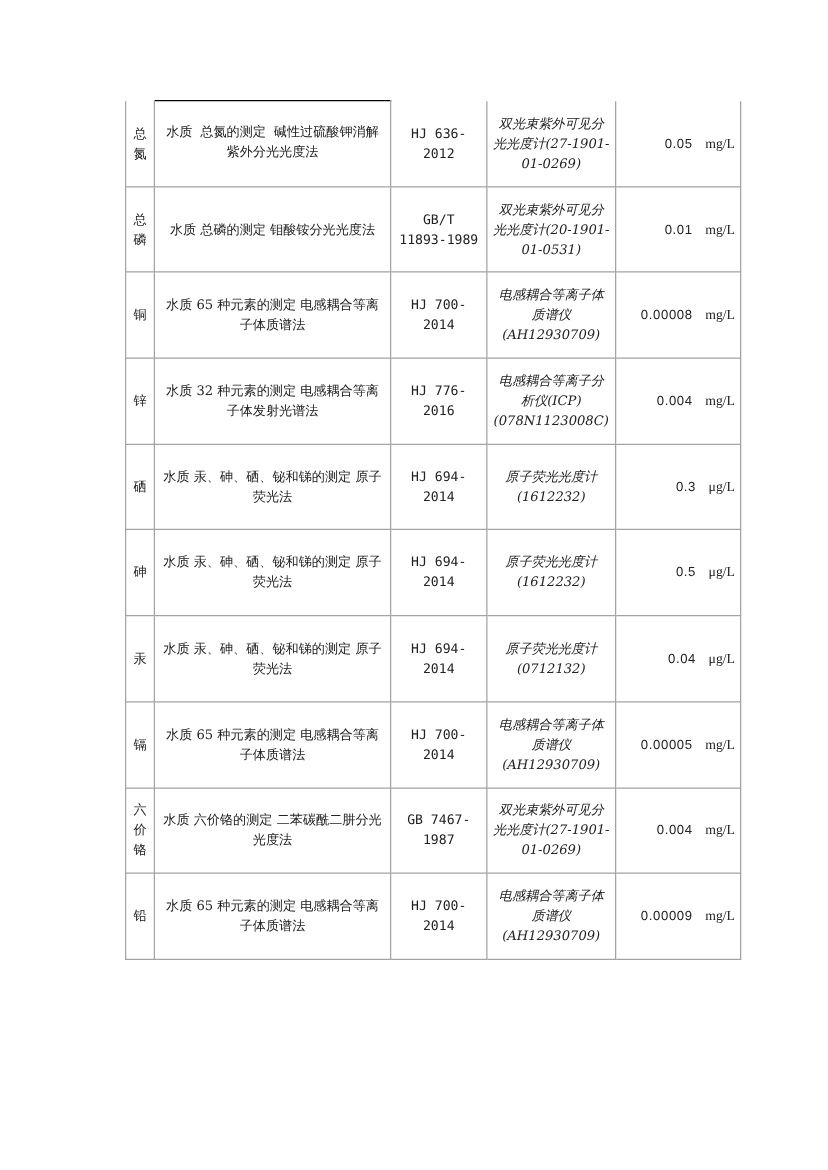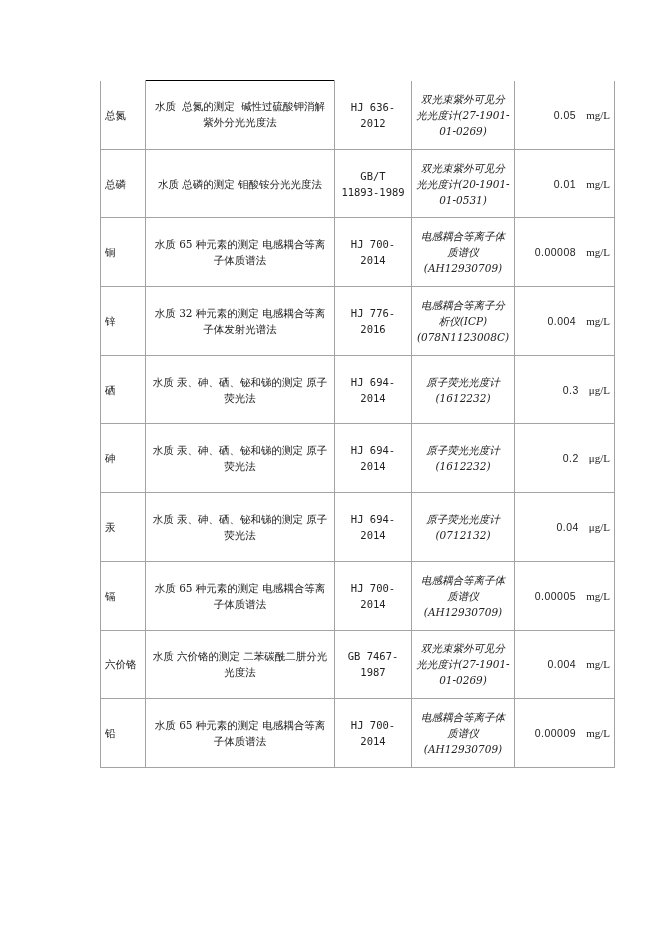--- a/index.html
+++ b/index.html
@@ -4,21 +4,21 @@
 <style>
   html, body { margin: 0; padding: 0; background: #ffffff; }
   body { width: 662px; height: 936px; position: relative; overflow: hidden;
          font-family: "DejaVu Serif", "Liberation Serif", serif; color: #222; }
   .page { position: absolute; left: 0; top: 0; width: 662px; height: 936px; background: #fff; }
   table.data { position: absolute; left: 100px; top: 80px; border-collapse: collapse; table-layout: fixed; }
   table.data td { border: 1px solid #a3a3a3; padding: 0 4px; vertical-align: middle; height: 68.7px;
                   font-size: 10.5px; line-height: 16px; box-sizing: border-box; }
   table.data tr:first-child td { border-top: none; }
   table.data tr:first-child td.method { border-top: 1px solid #000; font-family: Liberation Mono, monospace; }
-  td.item { width: 45px; font-size: 11px; }
+  td.item { width: 23px; text-align: center; font-size: 11px; }
   td.method { width: 189px; text-align: center; padding: 0 6px; }
   td.std { width: 77px; text-align: center; font-family: "DejaVu Sans Mono", "Liberation Mono", monospace; font-size: 10px; }
   td.instr { width: 103px; text-align: center; font-style: italic; }
   td.limit { width: 100px; text-align: right; padding-right: 12px; font-size: 10px; }
   .val { font-family: Liberation Sans, sans-serif; letter-spacing: 0.5px; }
   .unit { display: inline-block; margin-left: 10px; font-family: "Liberation Serif", serif; font-size: 11px; }
 </style>
 </head>
 <body>
 
@@ -58,21 +58,21 @@
         <td class="method">水质 汞、砷、硒、铋和锑的测定 原子荧光法</td>
         <td class="std">HJ 694-2014</td>
         <td class="instr">原子荧光光度计(1612232)</td>
         <td class="limit"><span class="val">0.3</span><span class="unit">μg/L</span></td>
       </tr>
       <tr>
         <td class="item">砷</td>
         <td class="method">水质 汞、砷、硒、铋和锑的测定 原子荧光法</td>
         <td class="std">HJ 694-2014</td>
         <td class="instr">原子荧光光度计(1612232)</td>
-        <td class="limit"><span class="val">0.2</span><span class="unit">μg/L</span></td>
+        <td class="limit"><span class="val">0.5</span><span class="unit">μg/L</span></td>
       </tr>
       <tr>
         <td class="item">汞</td>
         <td class="method">水质 汞、砷、硒、铋和锑的测定 原子荧光法</td>
         <td class="std">HJ 694-2014</td>
         <td class="instr">原子荧光光度计(0712132)</td>
         <td class="limit"><span class="val">0.04</span><span class="unit">μg/L</span></td>
       </tr>
       <tr>
         <td class="item">镉</td>

